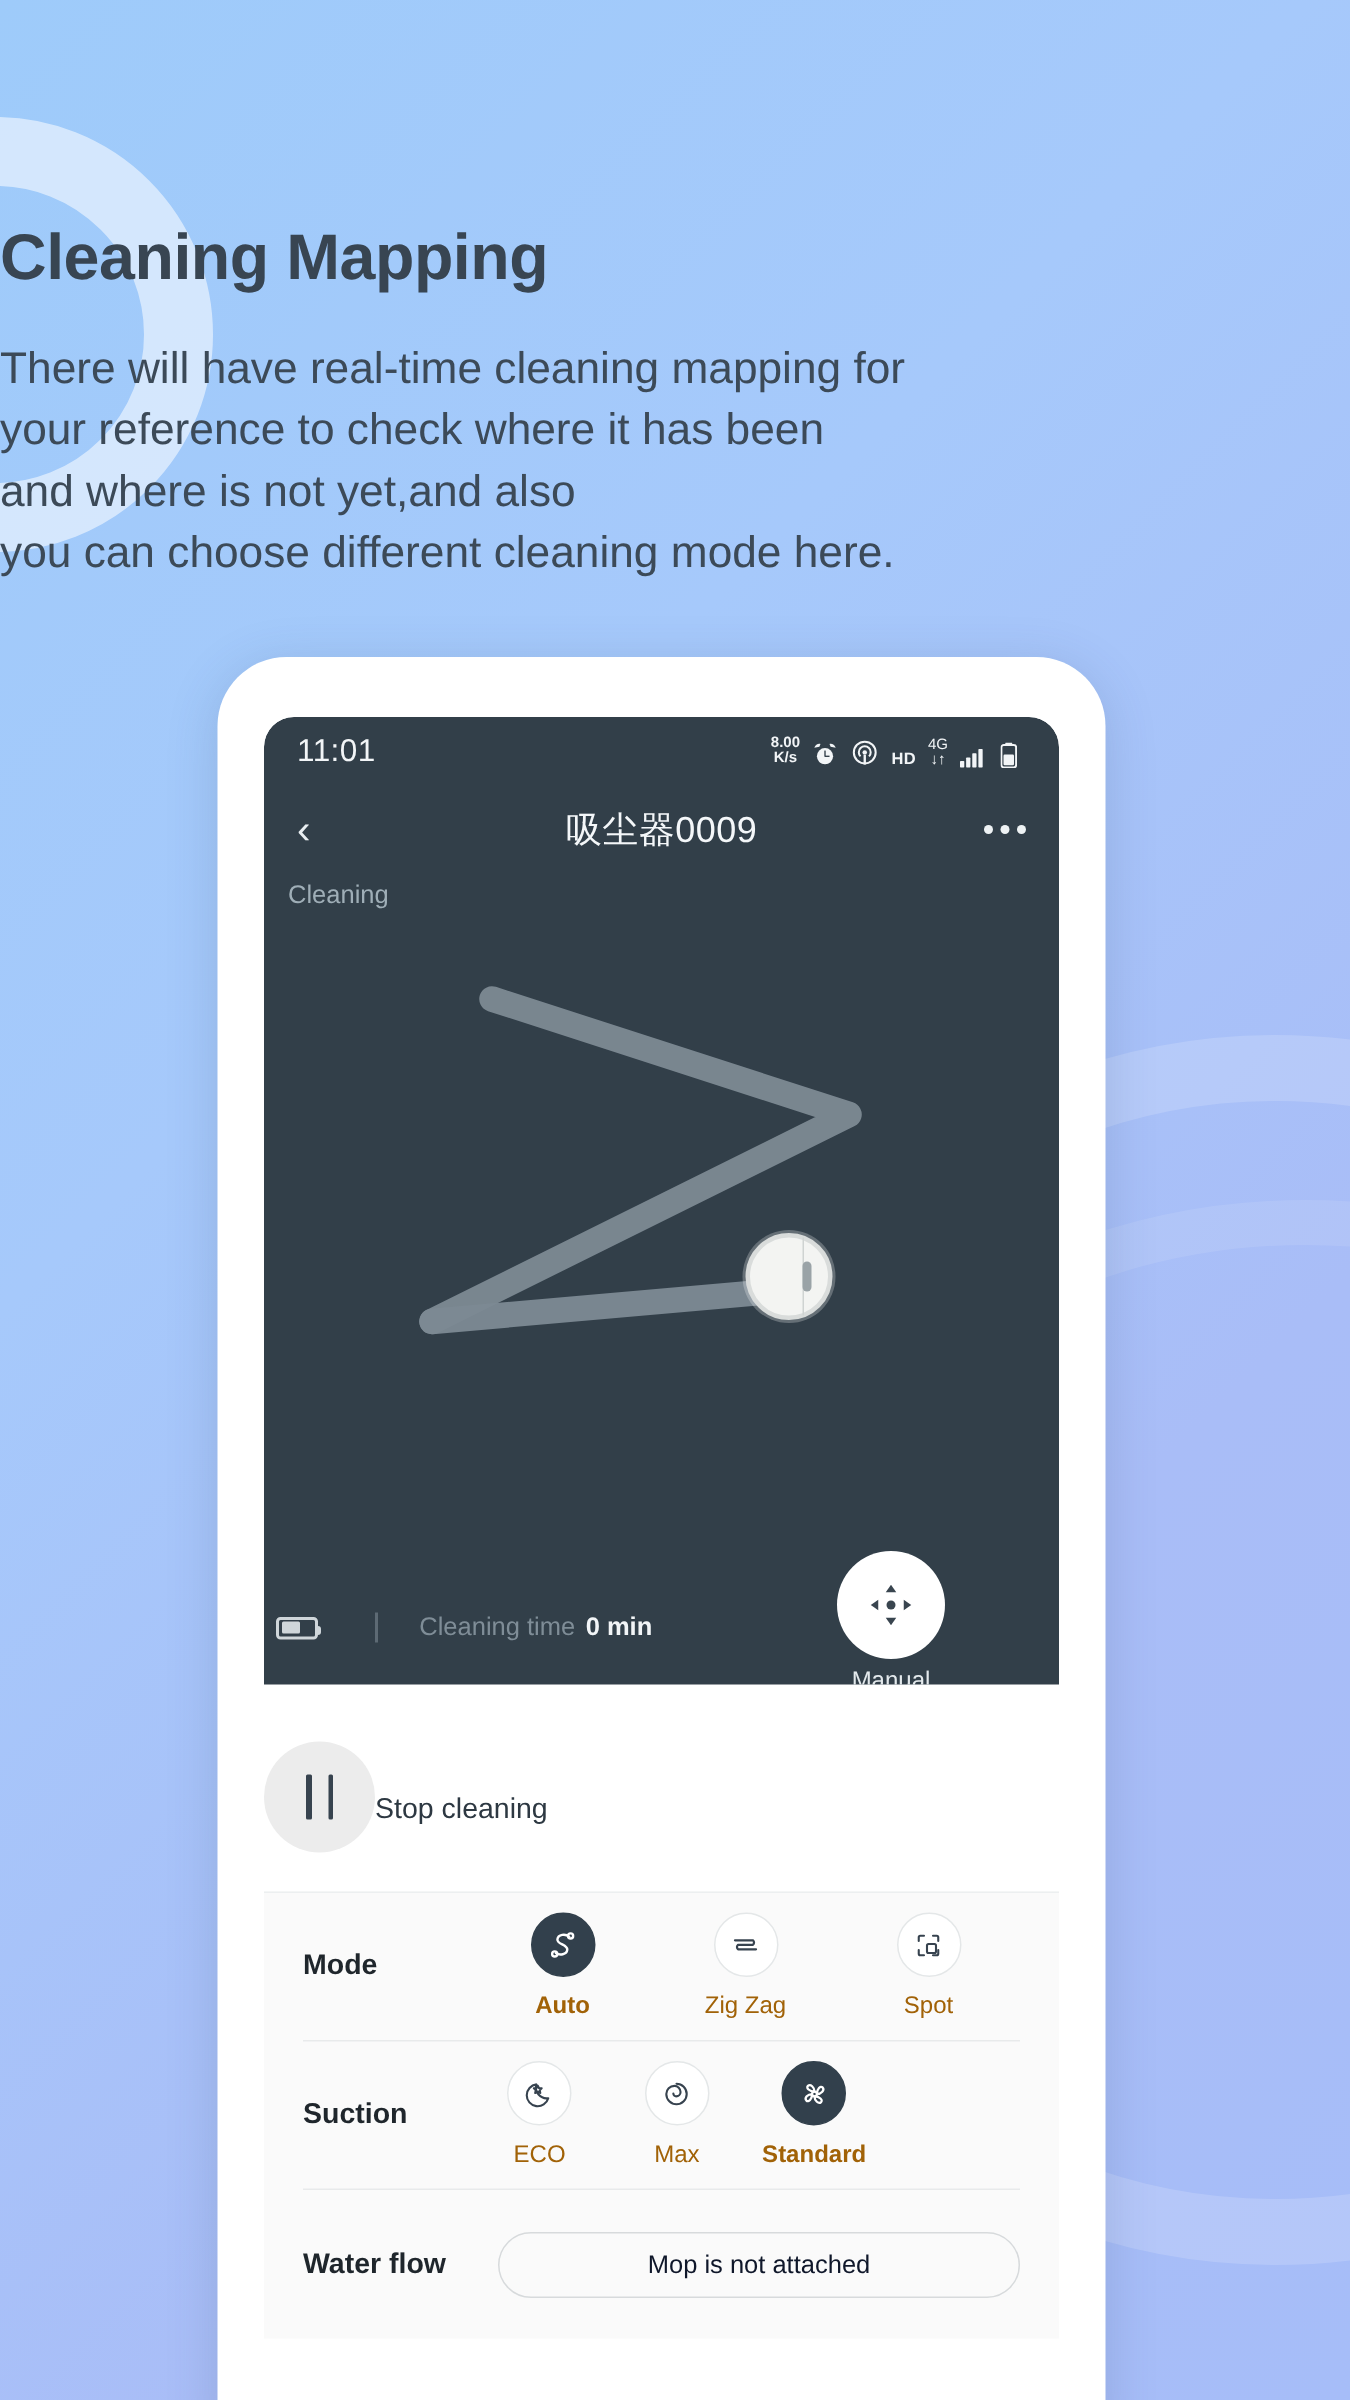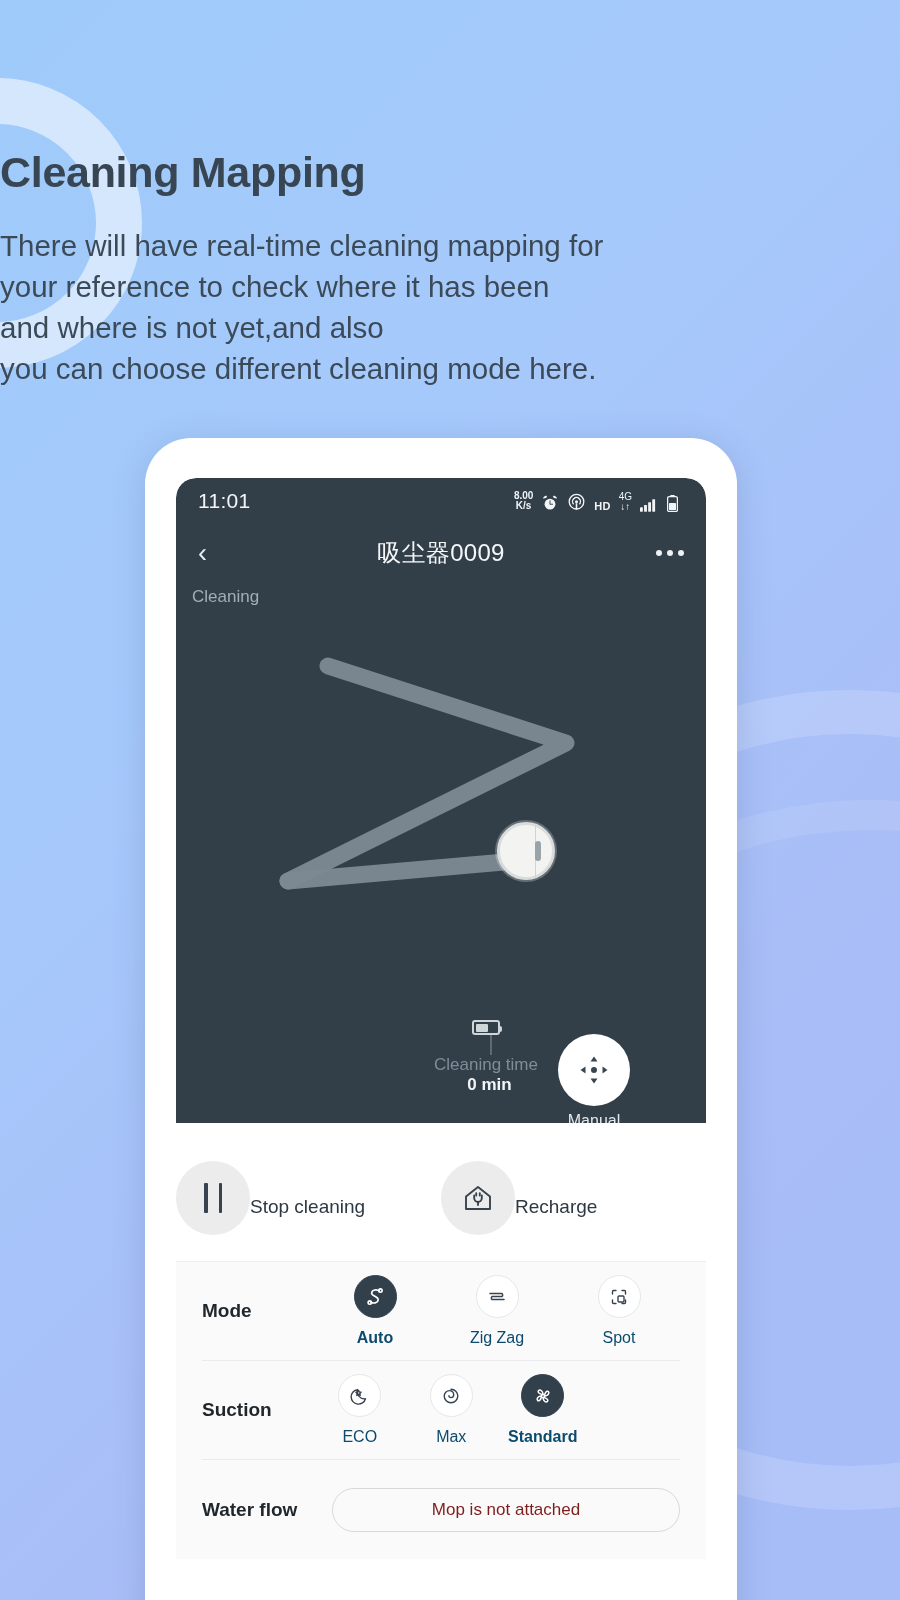--- a/index.html
+++ b/index.html
@@ -162,21 +162,20 @@
   .joystick-label {
     position: absolute; left: 360px; top: 634px; width: 116px;
     text-align: center; color: #e3e9ec; font-size: 16px;
   }
 
   .timebar {
     position: absolute; left: 0; bottom: 28px;
     width: 620px;
     display: flex; align-items: center;
     padding: 0 8px;
-    flex-direction: column;
   }
   .batt {
     width: 28px; height: 15px;
     border: 2px solid #cfd6da; border-radius: 3px;
     position: relative; padding: 1.5px;
   }
   .batt::after { content:""; position:absolute; right:-4px; top:4px; width:2.5px; height:6px; background:#cfd6da; border-radius:0 2px 2px 0;}
   .batt i { display:block; height:100%; width: 58%; background: #cfd6da; border-radius:1px;}
   .tb-sep { width: 1.5px; height: 20px; background: #5d6a74; margin: 0 28px 0 38px; }
   .tb-label { color: #7f8d97; font-size: 17px; }
@@ -208,29 +207,29 @@
   .row-label { width: 112px; font-size: 19px; font-weight: bold; color: #1f262c; flex: none; }
   .row-options { display: flex; flex: 1; }
   .opt { flex: 1; display: flex; flex-direction: column; align-items: center; cursor: pointer; }
   .opt-circle {
     width: 43px; height: 43px; border-radius: 50%;
     border: 1.5px solid #e4e7e8;
     background: #ffffff;
     display: flex; align-items: center; justify-content: center;
   }
   .opt.selected .opt-circle { background: #32404c; border-color: #32404c; }
-  .opt-label { margin-top: 11px; font-size: 16px; color: #0c4a6e; }
+  .opt-label { margin-top: 11px; font-size: 16px; color: #a16207; }
   .opt.selected .opt-label { font-weight: bold; }
   .opt.spacer { visibility: hidden; }
 
   .waterflow-pill {
     flex: 1; height: 44px;
     border: 1.5px solid #d7dadc; border-radius: 22px;
     display: flex; align-items: center; justify-content: center;
-    color: #7f1d1d; font-size: 17px;
+    color: #0f172a; font-size: 17px;
     margin-left: 18px;
     cursor: pointer;
   }
 </style>
 </head>
 <body>
 
 <div class="bg-ring"></div>
 <div class="bg-band"></div>
 <div class="bg-band2"></div>
@@ -341,31 +340,20 @@
     <div class="actions">
       <div class="action">
         <div class="action-circle">
           <div class="pause-bars">
               <i></i>
               <i></i>
             </div>
         </div>
         <div class="action-label">Stop cleaning</div>
       </div>
-      <div class="action">
-        <div class="action-circle">
-          <svg width="36" height="36" viewBox="0 0 36 36" fill="none" stroke="#37434f" stroke-width="1.9" stroke-linejoin="round" stroke-linecap="round">
-            <path d="M6 16.5 L18 7 L30 16.5 V29 H6 Z"></path>
-            <path d="M14.2 15.5 v2.6 a3.8 3.8 0 0 0 7.6 0 v-2.6"></path>
-            <path d="M16.2 15.5 v-2.3 M19.8 15.5 v-2.3"></path>
-            <path d="M18 21.9 v3.2"></path>
-          </svg>
-        </div>
-        <div class="action-label">Recharge</div>
-      </div>
     </div>
 
     <div class="settings">
 
       <div class="row">
         <div class="row-label">Mode</div>
         <div class="row-options">
           <div class="opt selected">
             <div class="opt-circle">
               <svg width="24" height="24" viewBox="0 0 24 24" fill="none" stroke="#ffffff" stroke-width="1.6" stroke-linecap="round">

